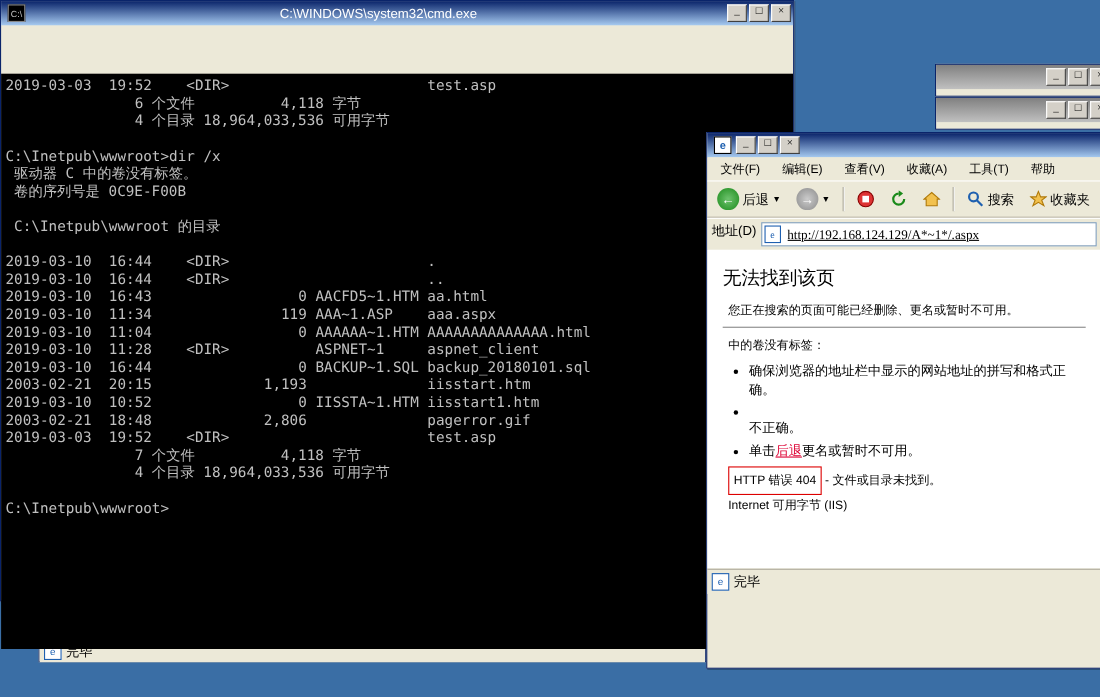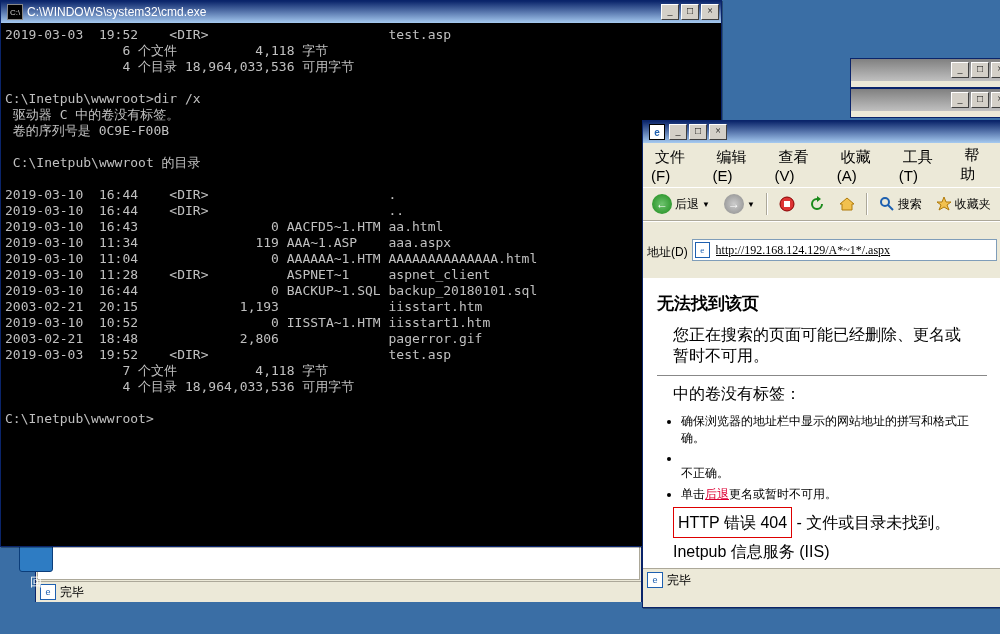--- a/index.html
+++ b/index.html
@@ -5,50 +5,50 @@
   html, body { margin:0; padding:0; width:1000px; height:634px; overflow:hidden;
     font-family:"Simsun","宋体","Tahoma",sans-serif; background:#3a6ea5; }
   .desktop { position:relative; width:1000px; height:634px; background:#3a6ea5; }
 
   
   .win { position:absolute; background:#ece9d8; border:1px solid #0a246a; box-shadow:1px 1px 0 rgba(0,0,0,.3); }
   .titlebar { height:22px; background:linear-gradient(to bottom,#0a246a,#a6caf0);
     display:flex; align-items:center; padding:0 2px 0 6px; color:#fff; font-size:12px; }
   .titlebar.inactive { background:linear-gradient(to bottom,#808080,#c0c0c0); color:#d0d0d0; }
   .titlebar .ticon { width:14px; height:14px; margin-right:4px; background:#fff; border:1px solid #000; }
-  .titlebar .ttext { flex:1; white-space:nowrap; }
+  .titlebar .ttext { flex:1; white-space:nowrap;text-align:center; }
   .titlebar .ctrls { display:flex; gap:2px; }
   .titlebar .ctrls .btn { width:16px; height:14px; background:#d4d0c8; border:1px solid #fff;
     border-right-color:#404040; border-bottom-color:#404040; font-size:10px; line-height:12px;
     text-align:center; color:#000; cursor:pointer; font-family:Tahoma; }
 
   
   .cmd { left:0; top:0; width:720px; height:545px; }
   .cmd .body { background:#000; color:#c0c0c0; font-family:"Consolas","Lucida Console","MS Gothic",monospace;
-    font-size:13px; line-height:16px; white-space:pre; padding:4px 0 4px 4px; height:calc(100% - 22px); box-sizing:border-box; overflow:hidden;}
+    font-size:13px; line-height:16px; white-space:pre; padding:4px 0 4px 4px; height:calc(100% - 22px); box-sizing:border-box; overflow:hidden;margin-top:44px;}
 
   
   .ie { left:642px; top:120px; width:358px; height:486px; }
-  .ie .menubar { background:#ece9d8; font-size:15px; padding:2px 4px; display:flex; gap:4px; align-items:flex-end;}
+  .ie .menubar { background:#ece9d8; font-size:11px; padding:2px 4px; display:flex; gap:4px; align-items:flex-end;}
   .ie .menubar span { padding:1px 4px; }
   .ie .toolbar { background:#ece9d8; border-top:1px solid #fff; border-bottom:1px solid #aca899;
     padding:3px 4px; display:flex; gap:4px; align-items:center; font-size:12px;}
   .ie .tbtn { display:flex; align-items:center; gap:3px; padding:2px 4px; border:1px solid transparent; border-radius:3px;}
   .ie .circle { width:20px; height:20px; border-radius:50%; display:flex;align-items:center;justify-content:center;
     font-size:12px; color:#fff;}
   .ie .sep { width:1px; height:22px; background:#aca899; margin:0 2px; border-right:1px solid #fff;}
-  .ie .addrbar { background:#ece9d8; border-top:1px solid #fff; padding:17px 4px; display:flex; align-items:flex-end; gap:4px; font-size:12px;}
+  .ie .addrbar { background:#ece9d8; border-top:1px solid #fff; padding:3px 4px; display:flex; align-items:flex-start; gap:4px; font-size:12px;}
   .ie .addrbar .addrbox { flex:1; height:20px; background:#fff; border:1px solid #7f9db9; display:flex; align-items:center;
     font-family:Tahoma; font-size:12px; padding:0 2px; gap:4px;}
   .ie .addrbar .addrbox .pageicon { width:14px; height:14px; background:#fff; border:1px solid #1e60b0;
     display:flex;align-items:center;justify-content:center; font-size:9px; color:#1e60b0;}
   .ie .addrbar .addrbox input { border:0; outline:0; font-size:12px; width:100%; font-family:Tahoma;text-decoration:underline;}
   .ie .content { background:#fff; height:290px; overflow:hidden; font-size:13px; padding:14px 14px; box-sizing:border-box;}
-  .ie .content h2 { font-size:17px; font-weight:bold; margin:0 0 10px 0; font-family:"Simsun";}
-  .ie .content p { margin:8px 16px; font-size:16px;}
+  .ie .content h2 { font-size:17px; font-weight:normal; margin:0 0 10px 0; font-family:"Simsun";}
+  .ie .content p { margin:8px 5px; font-size:11px;}
   .ie .content hr{ border:0;border-top:1px solid #888; margin:8px 0;}
   .ie .content ul { margin:4px 0 10px 0; padding-left:24px; font-size:12px;}
   .ie .content ul li { margin:4px 0;}
   .ie .content .redbox { border:1px solid #d00; padding:6px 4px; display:inline;}
   .ie .content a { color:#d03; text-decoration:underline;}
   .ie .status { height:22px; background:#ece9d8; border-top:1px solid #aca899; font-size:12px;
     display:flex; align-items:center; padding:0 4px; gap:4px;}
   .ie .status .pageicon { width:14px; height:14px; background:#fff; border:1px solid #1e60b0;
     display:flex;align-items:center;justify-content:center; font-size:9px; color:#1e60b0;}
 
@@ -217,21 +217,21 @@
       <ul>
         <li><span>确保浏览器的地址栏中显示的网站地址的拼写和格式正确。</span></li>
         <li><br><span>不正确。</span></li>
         <li>
           <span>单击</span><a href="#">后退</a><span>更名或暂时不可用。</span>
         </li>
       </ul>
       <p>
         <span class="redbox">HTTP 错误 404</span><span> - 文件或目录未找到。</span>
       </p>
-      <p>Inetpub 信息服务 (IIS)</p>
+      <p>Internet 可用字节 (IIS)</p>
     </div>
 
     <div class="status">
       <span class="pageicon">e</span>
       <span>完毕</span>
     </div>
   </div>
 
 </div>
 

